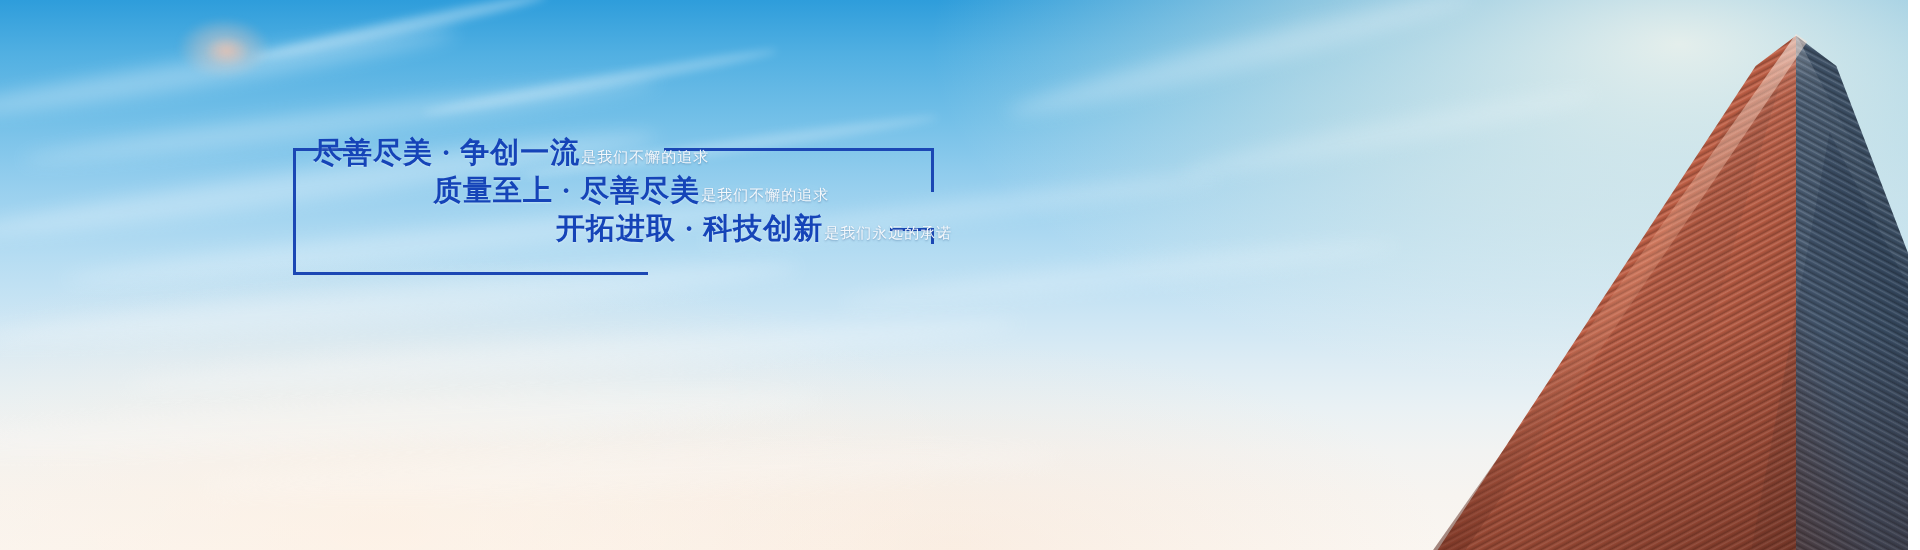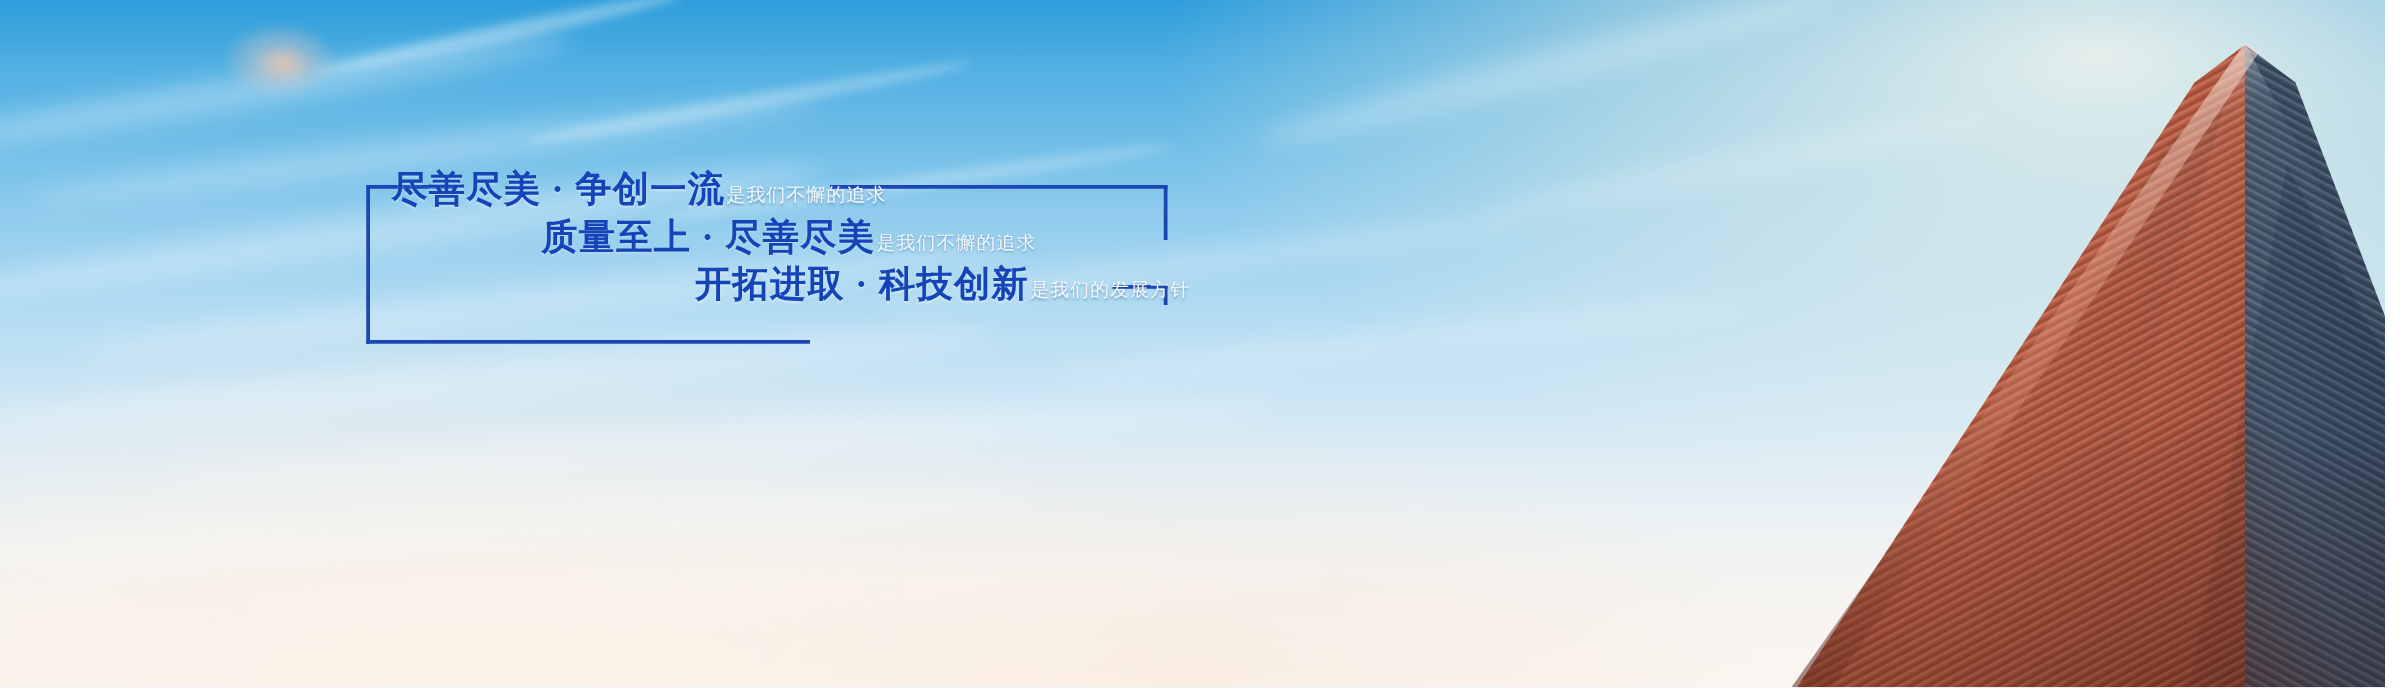--- a/index.html
+++ b/index.html
@@ -234,17 +234,17 @@
 
     <div class="slogan-row" style="left:313px; top:138px;">
       <span class="big">尽善尽美 · 争创一流</span><span class="small">是我们不懈的追求</span>
     </div>
 
     <div class="slogan-row" style="left:433px; top:176px;">
       <span class="big">质量至上 · 尽善尽美</span><span class="small">是我们不懈的追求</span>
     </div>
 
     <div class="slogan-row" style="left:556px; top:214px;">
-      <span class="big">开拓进取 · 科技创新</span><span class="small">是我们的发展方针</span>
+      <span class="big">开拓进取 · 科技创新</span><span class="small">是我们永远的承诺</span>
     </div>
 
   </div>
 </div>
 
 </body></html>

